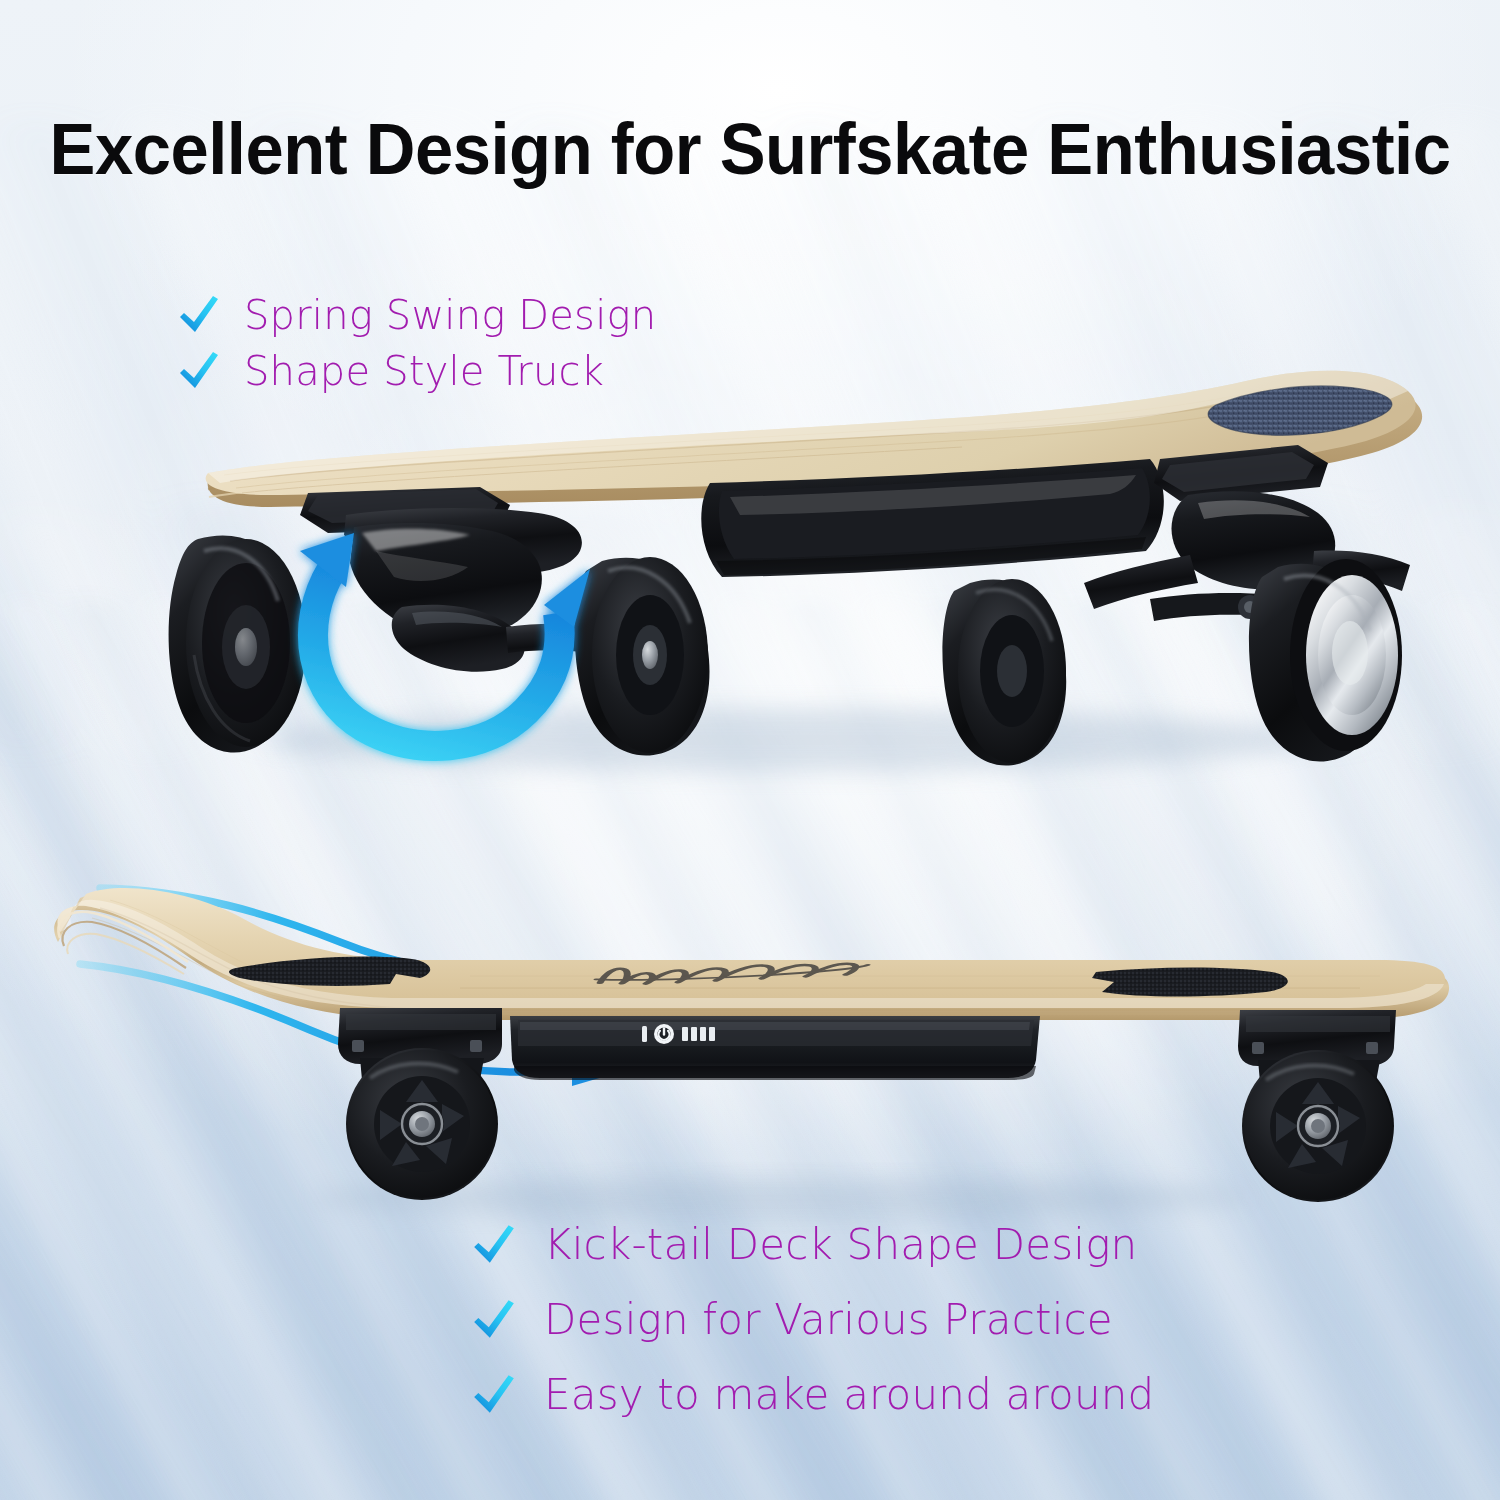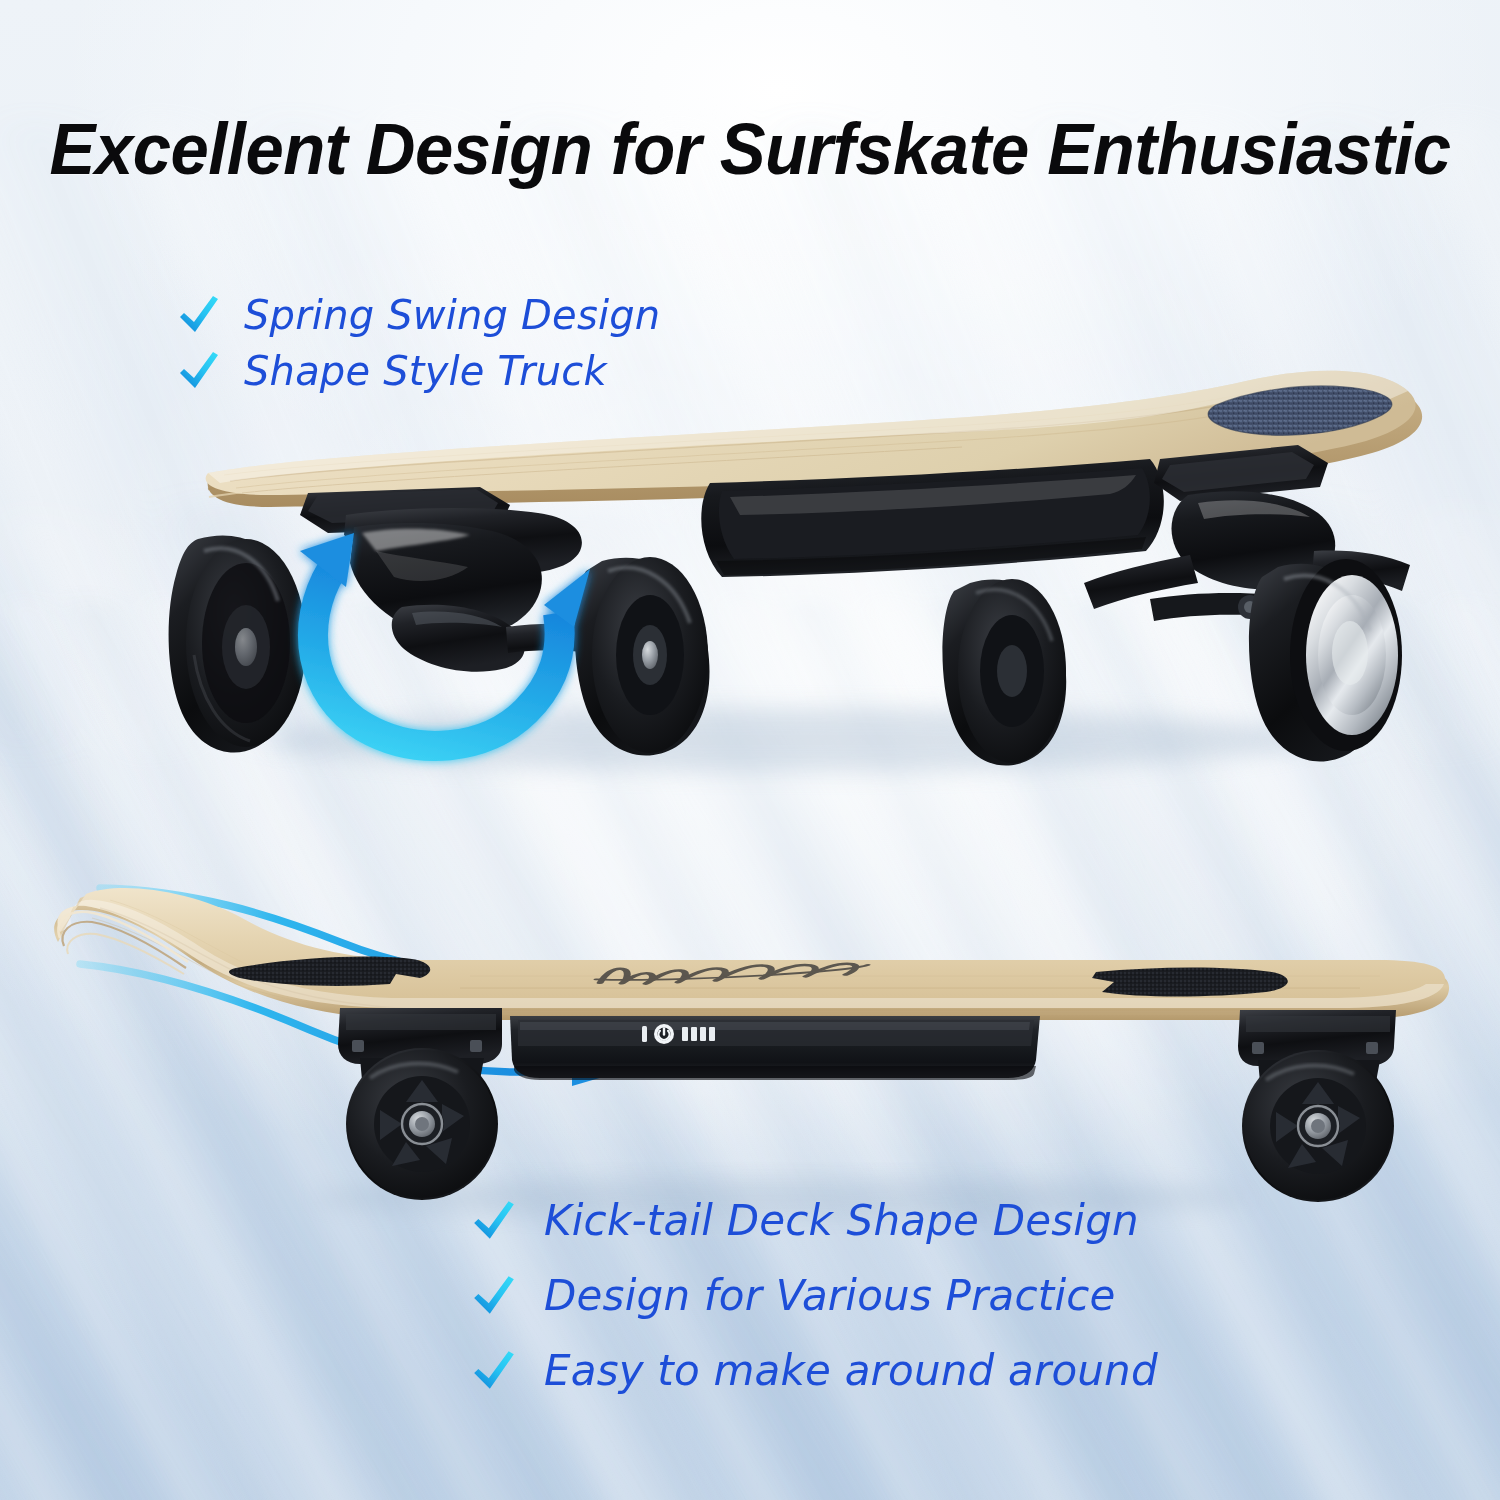--- a/index.html
+++ b/index.html
@@ -7,21 +7,20 @@
   body {
     font-family:"Liberation Sans", sans-serif;
     overflow:hidden;
     background:#dfe7f0;
   }
 
   #stage {
     position:relative;
     width:1500px; height:1500px;
     overflow:hidden;
-    font-style:italic;
   }
 
   
   .bg-base {
     position:absolute; inset:0;
     background:
       radial-gradient(ellipse 1000px 620px at 52% 6%, #ffffff 0%, #f6f9fc 38%, rgba(246,249,252,0) 72%),
       radial-gradient(ellipse 1300px 700px at 56% 44%, #f4f8fb 0%, #e9eff6 50%, rgba(233,239,246,0) 80%),
       linear-gradient(176deg, #eef3f8 0%, #eaf0f6 30%, #dde7f2 54%, #cddcec 72%, #c2d4e8 88%, #bfd2e7 100%);
   }
@@ -82,30 +81,30 @@
 
   
   .feature-list { position:absolute; }
   .feature-list.top   { left:176px; top:292px; }
   .feature-list.bottom{ left:470px; top:1196px; }
 
   .feature-row {
     display:flex; align-items:center; gap:22px;
     margin-bottom:10px;
   }
-  .feature-list.bottom .feature-row { margin-bottom:26px; gap:26px; }
+  .feature-list.bottom .feature-row { margin-bottom:26px; gap:26px;margin-top:24px; }
 
   .check-icon { width:46px; height:46px; flex:0 0 46px; display:block; }
   .feature-list.bottom .check-icon { width:48px; height:48px; flex:0 0 48px; }
 
   .feature-text {
     font-family:"DejaVu Sans","Liberation Sans", sans-serif;
     font-weight:300;
     font-size:40px;
-    color:#1d4ed8;
+    color:#a21caf;
     letter-spacing:.2px;
     white-space:nowrap;
   }
   .feature-list.bottom .feature-text { font-size:42px; }
 
   
   .board-top { position:absolute; left:150px; top:355px; width:1290px; height:420px; }
   .board-bot { position:absolute; left:40px; top:880px; width:1420px; height:340px; }
 
   svg { display:block; overflow:visible; }

